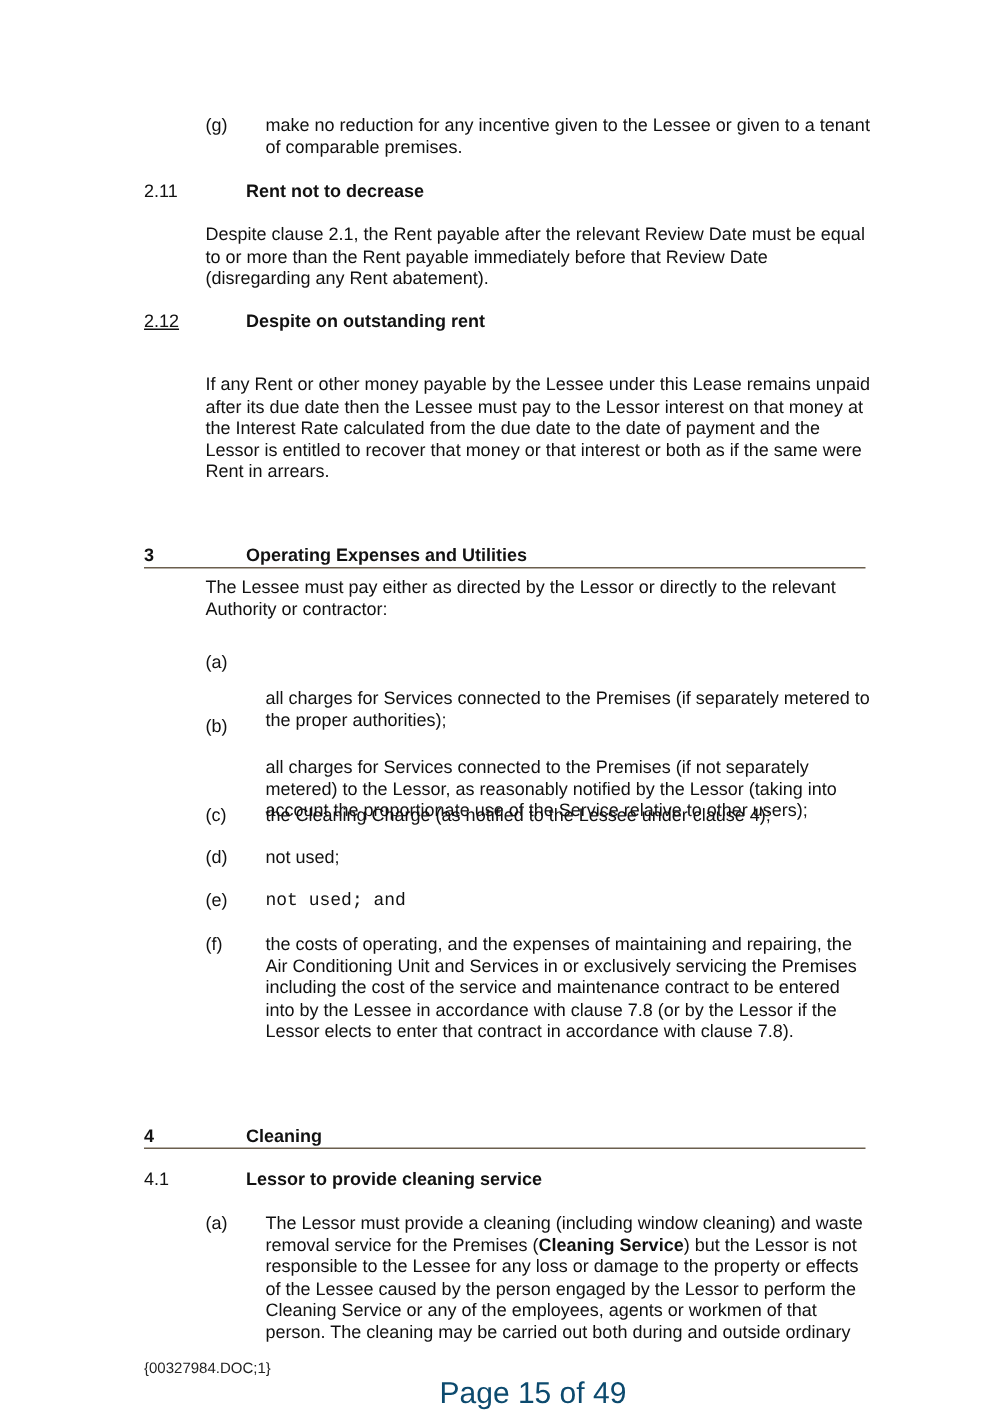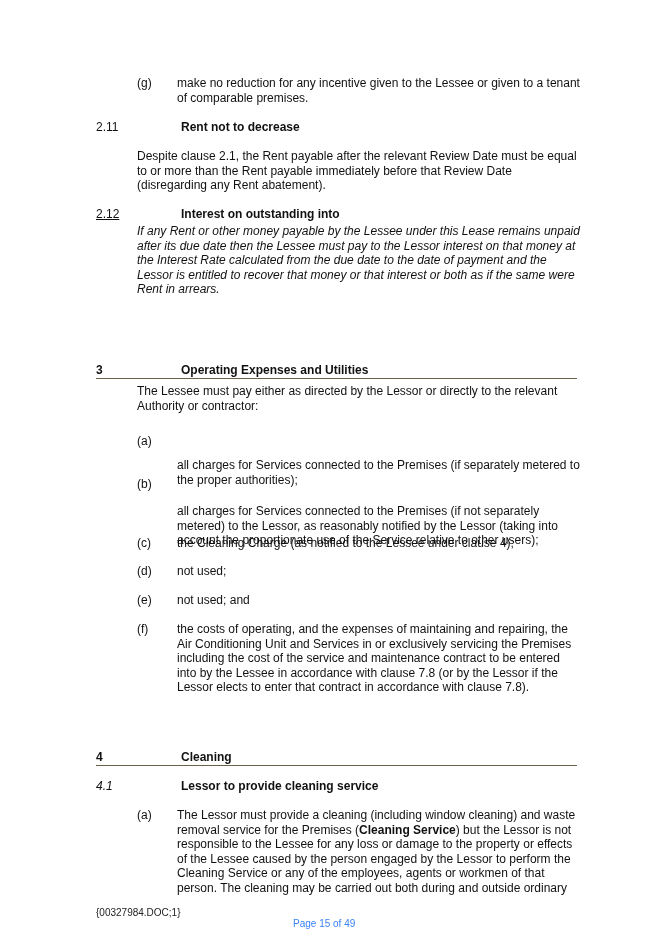--- a/index.html
+++ b/index.html
@@ -1,70 +1,70 @@
 <!DOCTYPE html>
 <html><head>
 <meta charset="utf-8">
 <style>
   html, body { margin: 0; padding: 0; background: #ffffff; }
   body { width: 670px; height: 947px; position: relative; overflow: hidden;
          font-family: "Liberation Sans", sans-serif; color: #111; font-size: 12px; }
   .abs { position: absolute; }
   .line { line-height: 14.5px; }
   .num { position: absolute; left: 96px; }
-  .sub { position: absolute; left: 137px; padding-left: 44px; }
+  .sub { position: absolute; left: 120px; padding-left: 44px; }
   .body { position: absolute; left: 137px; width: 445px; line-height: 14.5px; }
   .itemlbl { position: absolute; left: 137px; }
   .itemtxt { position: absolute; left: 177px; width: 405px; line-height: 14.5px; }
   .bold { font-weight: bold; }
   .rule { position: absolute; left: 96px; width: 481px; height: 1px; background: #6b5f4e; }
   .footer-ref { position: absolute; left: 96px; top: 907px; font-size: 10px; color: #222; }
-  .page-num { position: absolute; left: 293px; top: 918px; font-size: 10px; color: #3b82f6; }
+  .page-num { position: absolute; left: 293px; top: 918px; font-size: 20px; color: #0c4a6e; }
 </style>
 </head>
 <body>
 
 <div class="itemlbl abs line" style="top:76px;">(g)</div>
 <div class="itemtxt" style="top:76px;">make no reduction for any incentive given to the Lessee or given to a tenant of comparable premises.</div>
 
 <div class="num line" style="top:120px;">2.11</div>
 <div class="sub line bold" style="top:120px;">Rent not to decrease</div>
 <div class="body" style="top:149px;">Despite clause 2.1, the Rent payable after the relevant Review Date must be equal to or more than the Rent payable immediately before that Review Date (disregarding any Rent abatement).</div>
 
 <div class="num line" style="top:207px;text-decoration:underline;">2.12</div>
-<div class="sub line bold" style="top:207px;">Interest on outstanding into</div>
-<div class="body" style="top:224px;font-style:italic;">If any Rent or other money payable by the Lessee under this Lease remains unpaid after its due date then the Lessee must pay to the Lessor interest on that money at the Interest Rate calculated from the due date to the date of payment and the Lessor is entitled to recover that money or that interest or both as if the same were Rent in arrears.</div>
+<div class="sub line bold" style="top:207px;">Despite on outstanding rent</div>
+<div class="body" style="top:249px;">If any Rent or other money payable by the Lessee under this Lease remains unpaid after its due date then the Lessee must pay to the Lessor interest on that money at the Interest Rate calculated from the due date to the date of payment and the Lessor is entitled to recover that money or that interest or both as if the same were Rent in arrears.</div>
 
 <div class="num line bold" style="top:363px;">3</div>
 <div class="sub line bold" style="top:363px;">Operating Expenses and Utilities</div>
 <div class="rule" style="top:378px;"></div>
 <div class="body" style="top:384px;">The Lessee must pay either as directed by the Lessor or directly to the relevant Authority or contractor:</div>
 
 <div class="itemlbl line" style="top:434px;">(a)</div>
 <div class="itemtxt" style="top:434px;margin-top:24px;">all charges for Services connected to the Premises (if separately metered to the proper authorities);</div>
 
 <div class="itemlbl line" style="top:477px;">(b)</div>
 <div class="itemtxt" style="top:504px;">all charges for Services connected to the Premises (if not separately metered) to the Lessor, as reasonably notified by the Lessor (taking into account the proportionate use of the Service relative to other users);</div>
 
 <div class="itemlbl line" style="top:536px;">(c)</div>
 <div class="itemtxt" style="top:536px;">the Cleaning Charge (as notified to the Lessee under clause 4);</div>
 
 <div class="itemlbl line" style="top:564px;">(d)</div>
 <div class="itemtxt" style="top:564px;">not used;</div>
 
 <div class="itemlbl line" style="top:593px;">(e)</div>
-<div class="itemtxt" style="top:593px;">not used; and</div>
+<div class="itemtxt" style="top:593px;font-family:Liberation Mono, monospace;">not used; and</div>
 
 <div class="itemlbl line" style="top:622px;">(f)</div>
 <div class="itemtxt" style="top:622px;">the costs of operating, and the expenses of maintaining and repairing, the Air Conditioning Unit and Services in or exclusively servicing the Premises including the cost of the service and maintenance contract to be entered into by the Lessee in accordance with clause 7.8 (or by the Lessor if the Lessor elects to enter that contract in accordance with clause 7.8).</div>
 
 <div class="num line bold" style="top:750px;">4</div>
 <div class="sub line bold" style="top:750px;">Cleaning</div>
 <div class="rule" style="top:765px;"></div>
 
-<div class="num line" style="top:779px;font-style:italic;">4.1</div>
+<div class="num line" style="top:779px;">4.1</div>
 <div class="sub line bold" style="top:779px;">Lessor to provide cleaning service</div>
 
 <div class="itemlbl line" style="top:808px;">(a)</div>
 <div class="itemtxt" style="top:808px;"><span>The Lessor must provide a cleaning (including window cleaning) and waste removal service for the Premises (</span><span class="bold">Cleaning Service</span><span>) but the Lessor is not responsible to the Lessee for any loss or damage to the property or effects of the Lessee caused by the person engaged by the Lessor to perform the Cleaning Service or any of the employees, agents or workmen of that person. The cleaning may be carried out both during and outside ordinary</span></div>
 
 <div class="footer-ref">{00327984.DOC;1}</div>
 <div class="page-num">Page 15 of 49</div>
 
 </body></html>

